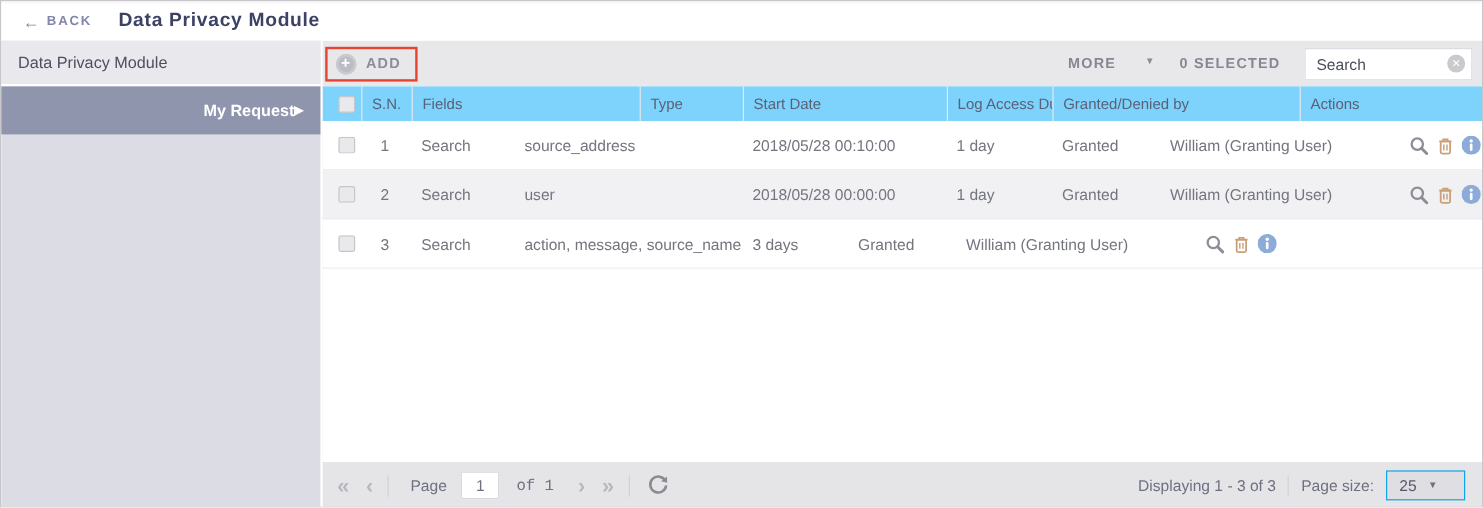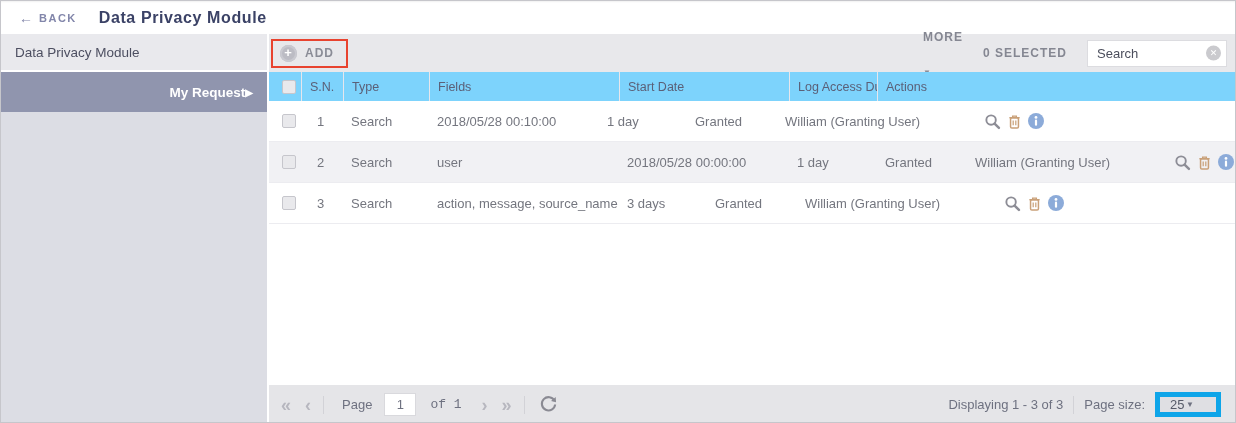--- a/index.html
+++ b/index.html
@@ -35,21 +35,21 @@
                     padding:4px 12px 4px 7px; }
   .add-btn { background:none; border:none; display:flex; align-items:center; gap:8px;
              color:#8a8c96; font-size:12px; font-weight:bold; letter-spacing:1px; cursor:pointer;
              font-family:inherit; }
   .plus-icon { width:17px; height:17px; border-radius:50%; background:#bcbcc4;
                color:#fff; font-size:13px; line-height:16px; text-align:center; font-weight:bold;
                box-shadow: inset 0 0 0 2px #c9c9d0; }
   .toolbar-right { display:flex; align-items:center; gap:20px; }
   .more-btn { background:none; border:none; display:flex; align-items:flex-start; gap:24px;
               color:#858792; font-size:12px; font-weight:bold; letter-spacing:1px; cursor:pointer;
-              font-family:inherit;flex-direction:column; }
+              font-family:inherit; }
   .caret { font-size:8px; color:#8a8c96; }
   .selected-count { color:#858792; font-size:12px; font-weight:bold; letter-spacing:1px; }
   .search-box { position:relative; width:140px; height:27px; background:#fff; border:1px solid #dcdce0; }
   .search-box input { width:100%; height:100%; border:none; outline:none; padding:0 26px 0 9px;
                       font-size:13px; color:#4b4e5c; font-family:inherit; background:transparent; }
   .search-box input::placeholder { color:#4b4e5c; opacity:1; }
   .clear-icon { position:absolute; right:5px; top:50%; transform:translateY(-50%);
                 width:15px; height:15px; border-radius:50%; background:#cacace; color:#fff;
                 font-size:9px; line-height:15px; text-align:center; cursor:pointer; }
 
@@ -83,21 +83,21 @@
            justify-content:space-between; padding:0 14px 0 10px; color:#6e7180; font-size:13px; }
   .pager-left, .pager-right { display:flex; align-items:center; gap:10px; }
   .chev { font-size:18px; font-weight:bold; color:#b7b7bf; cursor:default; background:none;
           border:none; font-family:inherit; line-height:1; padding:0 2px; }
   .vsep { width:1px; height:18px; background:#d2d2d7; }
   .page-label { margin:0 2px 0 8px; }
   .page-input { width:32px; height:23px; background:#fff; border:1px solid #d9d9dd; text-align:center;
                 font-size:13px; color:#6e7180; font-family:inherit; outline:none; }
   .of-label { margin:0 8px 0 4px;font-family:Liberation Mono, monospace; }
   .refresh-btn { background:none; border:none; cursor:pointer; display:flex; align-items:center; margin-left:4px; }
-  .pagesize-box { width:66px; height:25px; background:#dfdfe3; border:5px solid #0ea5e9;
+  .pagesize-box { width:66px; height:25px; background:#dfdfe3; border:1px solid #0ea5e9;
                   display:flex; align-items:center; justify-content:space-between;
                   padding:0 22px 0 10px; color:#565a68; cursor:pointer; }
   .pagesize-caret { font-size:8px; color:#6e7180; }
 </style>
 </head>
 <body>
 
 <div class="screen">
 
   <header class="topbar">
@@ -139,33 +139,35 @@
             <span class="clear-icon">✕</span>
           </div>
         </div>
       </div>
 
       <div class="thead">
         <div class="cell c-check">
           <span class="checkbox"></span>
         </div>
         <div class="cell c-sn">S.N.</div>
+        <div class="cell c-fields">Fields</div>
         <div class="cell c-type">Type</div>
-        <div class="cell c-fields">Fields</div>
         <div class="cell c-start">Start Date</div>
         <div class="cell c-dur">Log Access Dur</div>
+        <div class="cell c-granted">Granted/Denied by</div>
         <div class="cell c-actions">Actions</div>
       </div>
 
       <div class="trow">
         <div class="cell c-check">
             <span class="checkbox"></span>
           </div>
         <div class="cell c-sn">1</div>
         <div class="cell c-type">Search</div>
+        <div class="cell c-fields">source_address</div>
         <div class="cell c-start">2018/05/28 00:10:00</div>
         <div class="cell c-dur">1 day</div>
         <div class="cell c-status">Granted</div>
         <div class="cell c-granted">William (Granting User)</div>
         <div class="cell c-actions actions-group">
           <button class="icon-btn">
             <svg width="17" height="17" viewBox="0 0 18 18">
                 <circle cx="7.5" cy="7.5" r="5" fill="none" stroke="#8d8d96" stroke-width="2"></circle>
                 <path d="M11.2 11.2L15.8 15.8" stroke="#8d8d96" stroke-width="2.6" stroke-linecap="round"></path>
               </svg>

